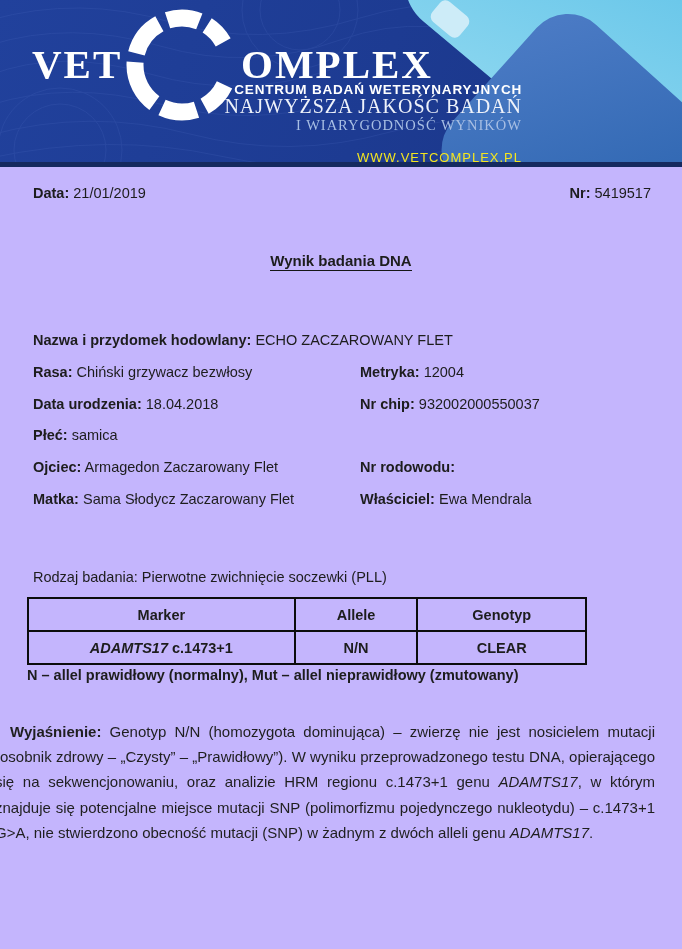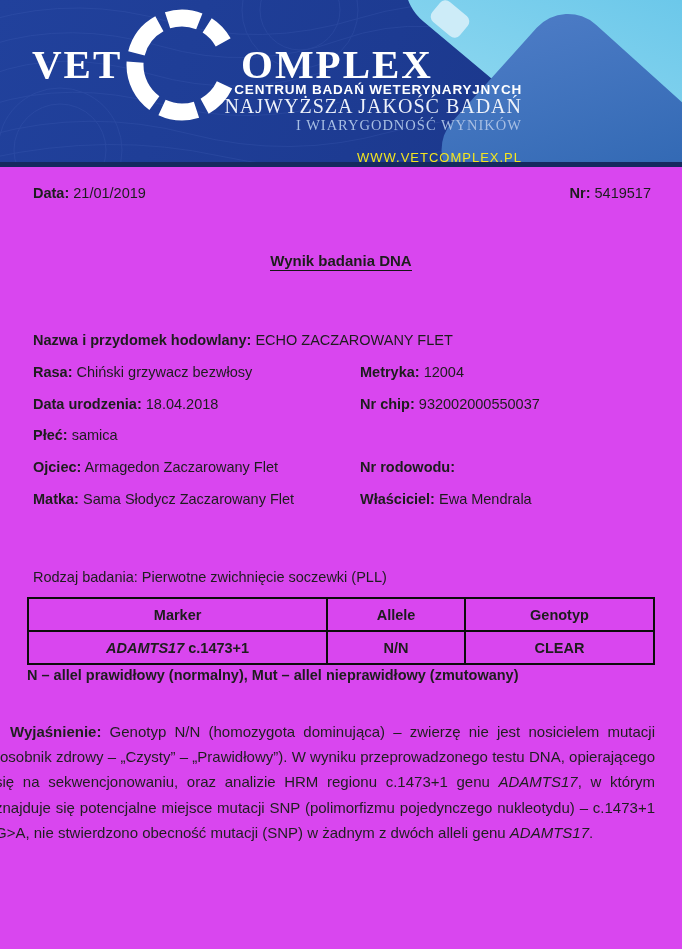--- a/index.html
+++ b/index.html
@@ -1,17 +1,17 @@
 <!DOCTYPE html>
 <html><head>
 <meta charset="utf-8">
 <style>
   html,body { margin:0; padding:0; background:#ffffff; }
   .page {
-    position:relative; width:682px; height:949px; background:#d946ef;
+    position:relative; width:682px; height:949px; background:#c4b5fd;
     font-family:"Liberation Sans", sans-serif; color:#1d1d1d; overflow:hidden;
   }
 
   
   .header {
     position:absolute; top:0; left:0; width:682px; height:162px;
     background:linear-gradient(112deg,#21419c 0%, #1d3b92 55%, #1a3586 100%);
     overflow:hidden; border-bottom:5px solid #15295f;
   }
   .swirls { position:absolute; top:0; left:0; }
@@ -65,21 +65,21 @@
     display:inline-block; font-weight:bold; font-size:15px;
     border-bottom:1.6px solid #161616; padding-bottom:1px;
   }
   .fields { position:absolute; top:332px; left:33px; width:618px; font-size:14.5px; }
   .frow { height:31.8px; display:flex; }
   .fcol-l { width:327px; flex:none; }
   .fcol-r { flex:1; }
   .test-type { position:absolute; top:569px; left:33px; font-size:14.5px; font-weight:normal; }
 
   table.results {
-    position:absolute; top:597px; left:27px; width:628px;
+    position:absolute; top:597px; left:27px; width:560px;
     border-collapse:collapse; table-layout:fixed;
   }
   table.results th, table.results td {
     border:2px solid #0c0c0c; text-align:center; vertical-align:middle;
     font-size:14.5px; font-weight:bold; height:31px; padding:0;
   }
   .col-marker { width:47.8%; } .col-allele { width:22%; } .col-geno { width:30.2%; }
   .gene { font-style:italic;margin-top:8px; }
 
   .legend { position:absolute; top:667px; left:27px; font-size:14.5px; font-weight:bold; }

